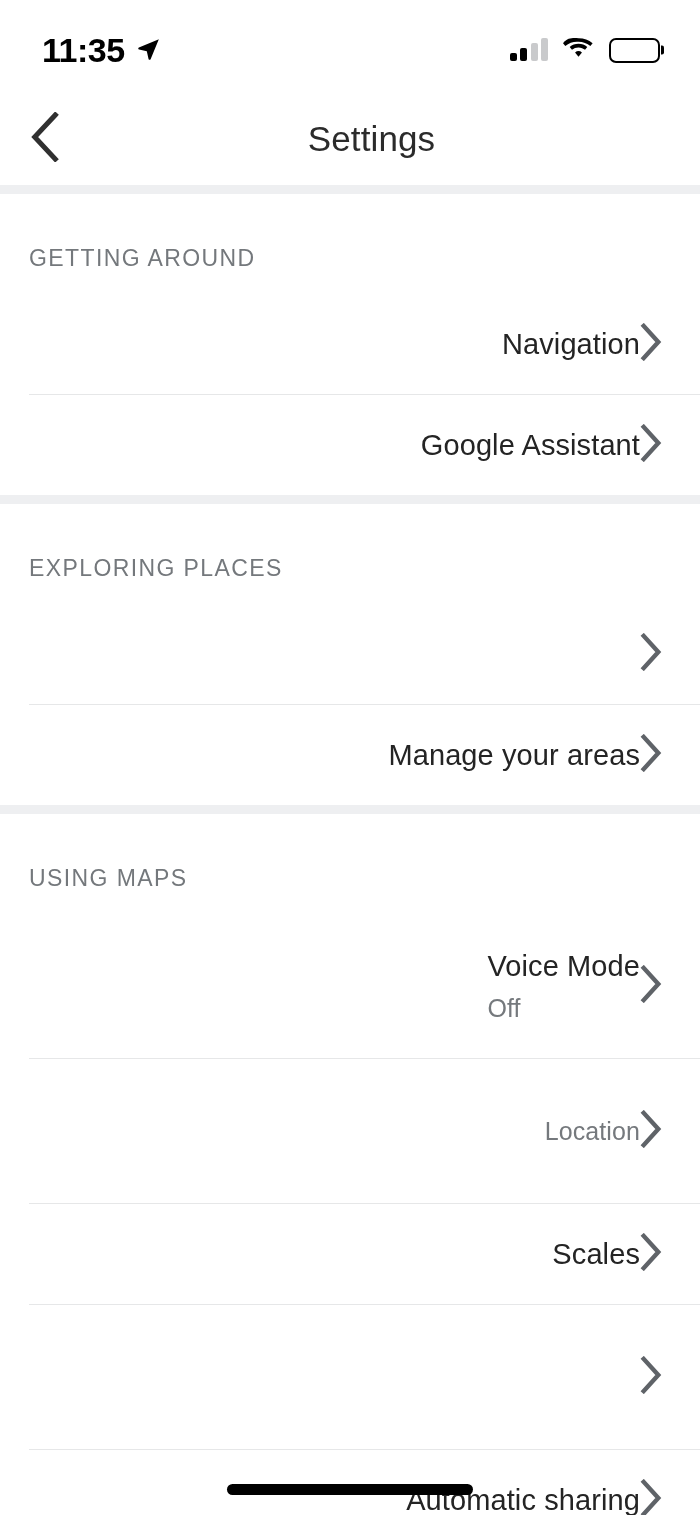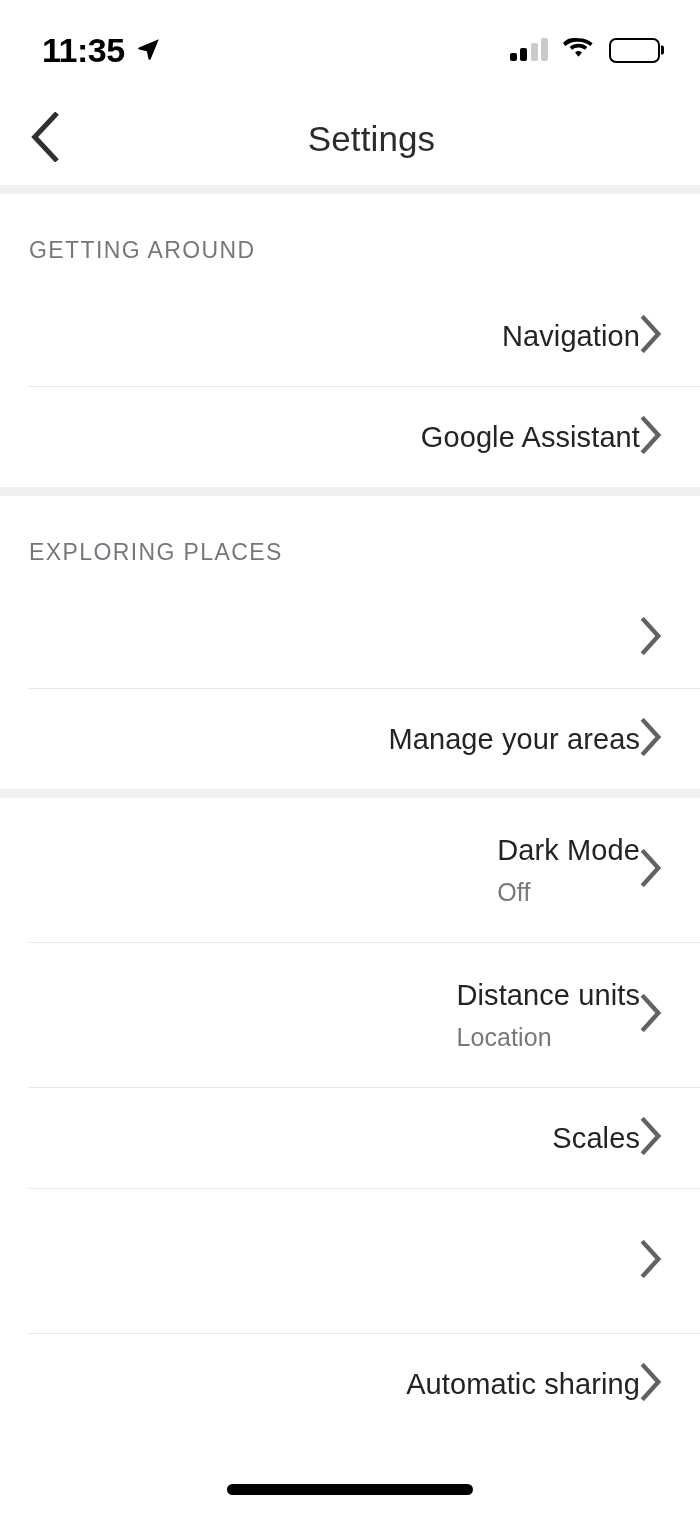--- a/index.html
+++ b/index.html
@@ -132,20 +132,21 @@
     background: #eeeff1;
   }
   .section { background: #ffffff; width: 100%; }
   .section-title {
     font-size: 23px;
     color: #74787c;
     letter-spacing: 1.4px;
     padding: 43px 0 22px 29px;
     font-weight: 400;
     text-transform: uppercase;
+    margin-top: 8px;
   }
 
   .row {
     position: relative;
     display: flex;
     align-items: center;
     justify-content: flex-end;
     padding: 0 38px 0 29px;
     min-height: 100px;
     cursor: pointer;
@@ -282,37 +283,37 @@
         <svg width="22" height="38" viewBox="0 0 14 26">
             <path d="M2 2l10 11L2 24" fill="none" stroke="#5f6368" stroke-width="3" stroke-linecap="square"></path>
           </svg>
       </span>
     </div>
   </div>
 
   <div class="band"></div>
 
   <div class="section">
+    <div class="section-title">USING MAPS</div>
 
     <div class="row two-line">
       <div class="row-text">
-        <span class="row-title">Dark Mode</span>
+        <span class="row-title">Voice Mode</span>
         <span class="row-sub">Off</span>
       </div>
       <span class="chev">
         <svg width="22" height="38" viewBox="0 0 14 26">
             <path d="M2 2l10 11L2 24" fill="none" stroke="#5f6368" stroke-width="3" stroke-linecap="square"></path>
           </svg>
       </span>
     </div>
     <div class="divider"></div>
 
     <div class="row two-line">
       <div class="row-text">
-        <span class="row-title">Distance units</span>
         <span class="row-sub">Location</span>
       </div>
       <span class="chev">
         <svg width="22" height="38" viewBox="0 0 14 26">
             <path d="M2 2l10 11L2 24" fill="none" stroke="#5f6368" stroke-width="3" stroke-linecap="square"></path>
           </svg>
       </span>
     </div>
     <div class="divider"></div>
 

